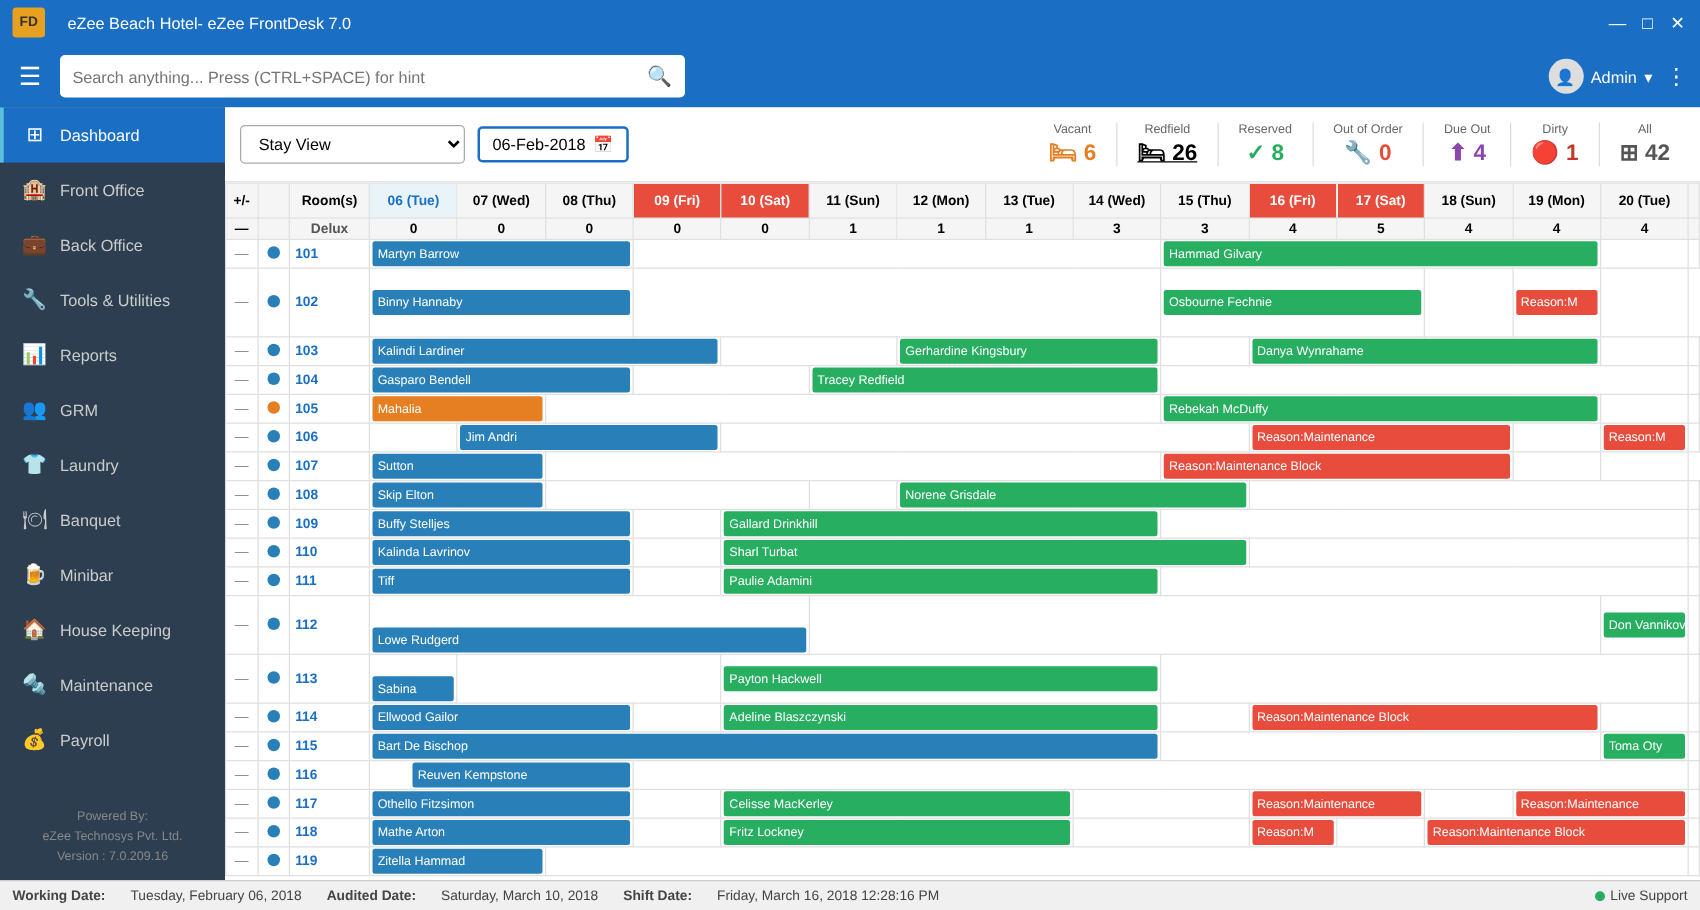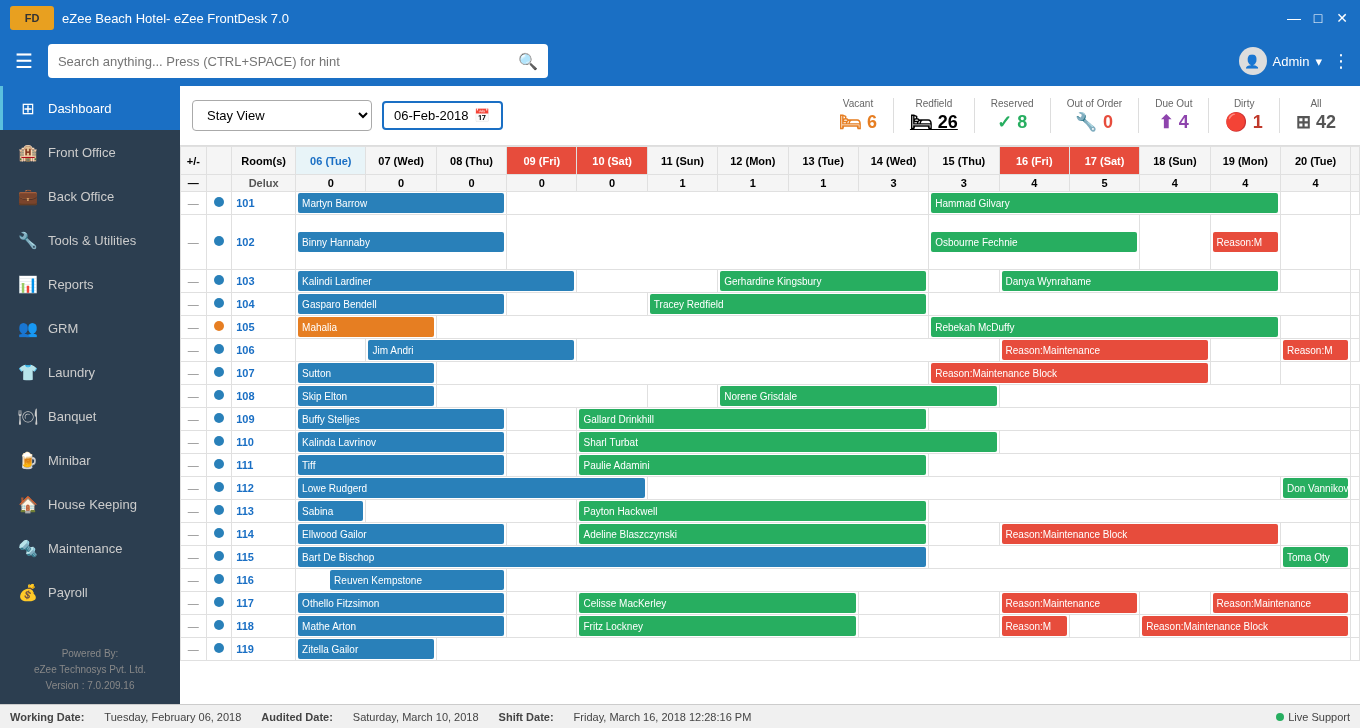--- a/index.html
+++ b/index.html
@@ -9,26 +9,26 @@
     .title-bar {
       background: #1a6fc4;
       height: 36px;
       display: flex;
       align-items: center;
       padding: 0 10px;
       color: white;
       font-size: 13px;
     }
     .title-bar .app-icon {
-      width: 44px; height: 24px;
+      width: 26px; height: 24px;
       background: #e8a020;
       border-radius: 3px;
       display: flex; align-items: center; justify-content: center;
       font-weight: bold; font-size: 11px; color: #333;
-      margin-right: 8px;
+      margin-right: 18px;
     }
     .title-bar .title-text { flex: 1; }
     .title-bar .win-btns { display: flex; gap: 8px; }
     .win-btn { width: 16px; height: 16px; display: flex; align-items: center; justify-content: center; cursor: pointer; font-size: 14px; color: white; }
 
     
     .top-bar {
       background: #1a6fc4;
       height: 50px;
       display: flex;
@@ -579,34 +579,34 @@
                 <div class="bar" style="background: rgb(39, 174, 96); max-width: 100%;">Paulie Adamini</div>
               </td>
               <td colspan="6" style="background: white;"></td>
               <td></td>
             </tr>
             <tr>
               <td style="text-align: center; color: rgb(136, 136, 136);">—</td>
               <td style="text-align: center;"><span class="dot dot-blue"></span></td>
               <td><span style="color:#1a6fc4;font-weight:600;">112</span></td>
               <td colspan="5" style="padding: 1px 2px; overflow: hidden;">
-                <div class="bar" style="background: rgb(41, 128, 185); max-width: 100%;">Lowe Rudgerd</div>
+                <div class="bar" style="background: rgb(41, 128, 185); max-width: 100%; margin-top: 24px;">Lowe Rudgerd</div>
               </td>
               <td colspan="9" style="background: white;"></td>
               <td colspan="1" style="padding: 1px 2px; overflow: hidden;">
                 <div class="bar" style="background: rgb(39, 174, 96); max-width: 100%;">Don Vannikov</div>
               </td>
               <td></td>
             </tr>
             <tr>
               <td style="text-align: center; color: rgb(136, 136, 136);">—</td>
               <td style="text-align: center;"><span class="dot dot-blue"></span></td>
               <td><span style="color:#1a6fc4;font-weight:600;">113</span></td>
               <td colspan="1" style="padding: 1px 2px; overflow: hidden;">
-                <div class="bar" style="background: rgb(41, 128, 185); max-width: 100%;">Sabina</div>
+                <div class="bar" style="background: rgb(41, 128, 185); max-width: 100%; margin-top: 16px;">Sabina</div>
               </td>
               <td colspan="3" style="background: white;"></td>
               <td colspan="5" style="padding: 1px 2px; overflow: hidden;">
                 <div class="bar" style="background: rgb(39, 174, 96); max-width: 100%;">Payton Hackwell</div>
               </td>
               <td colspan="6" style="background: white;"></td>
               <td></td>
             </tr>
             <tr>
               <td style="text-align: center; color: rgb(136, 136, 136);">—</td>
@@ -689,21 +689,21 @@
               <td colspan="3" style="padding: 1px 2px; overflow: hidden;">
                 <div class="bar" style="background: rgb(231, 76, 60); max-width: 100%;">Reason:Maintenance Block</div>
               </td>
               <td></td>
             </tr>
             <tr>
               <td style="text-align: center; color: rgb(136, 136, 136);">—</td>
               <td style="text-align: center;"><span class="dot dot-blue"></span></td>
               <td><span style="color:#1a6fc4;font-weight:600;">119</span></td>
               <td colspan="2" style="padding: 1px 2px; overflow: hidden;">
-                <div class="bar" style="background: rgb(41, 128, 185); max-width: 100%;">Zitella Gailor</div>
+                <div class="bar" style="background: rgb(41, 128, 185); max-width: 100%;">Zitella Hammad</div>
               </td>
               <td colspan="13" style="background: white;"></td>
               <td></td>
             </tr>
           </tbody>
       </table>
     </div>
   </div>
 </div>
 

